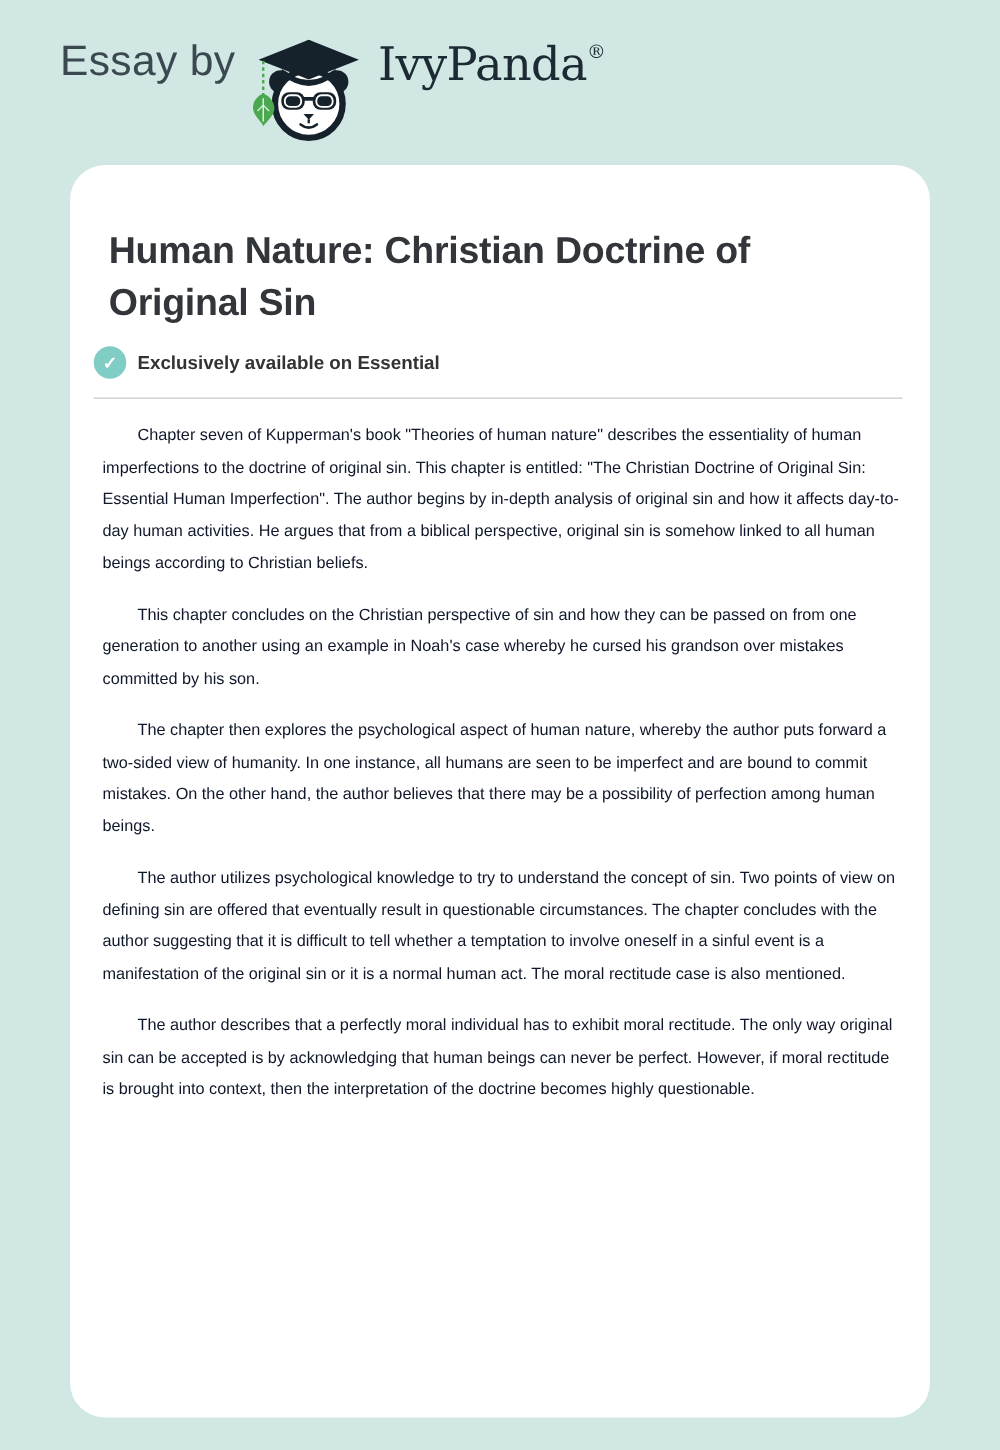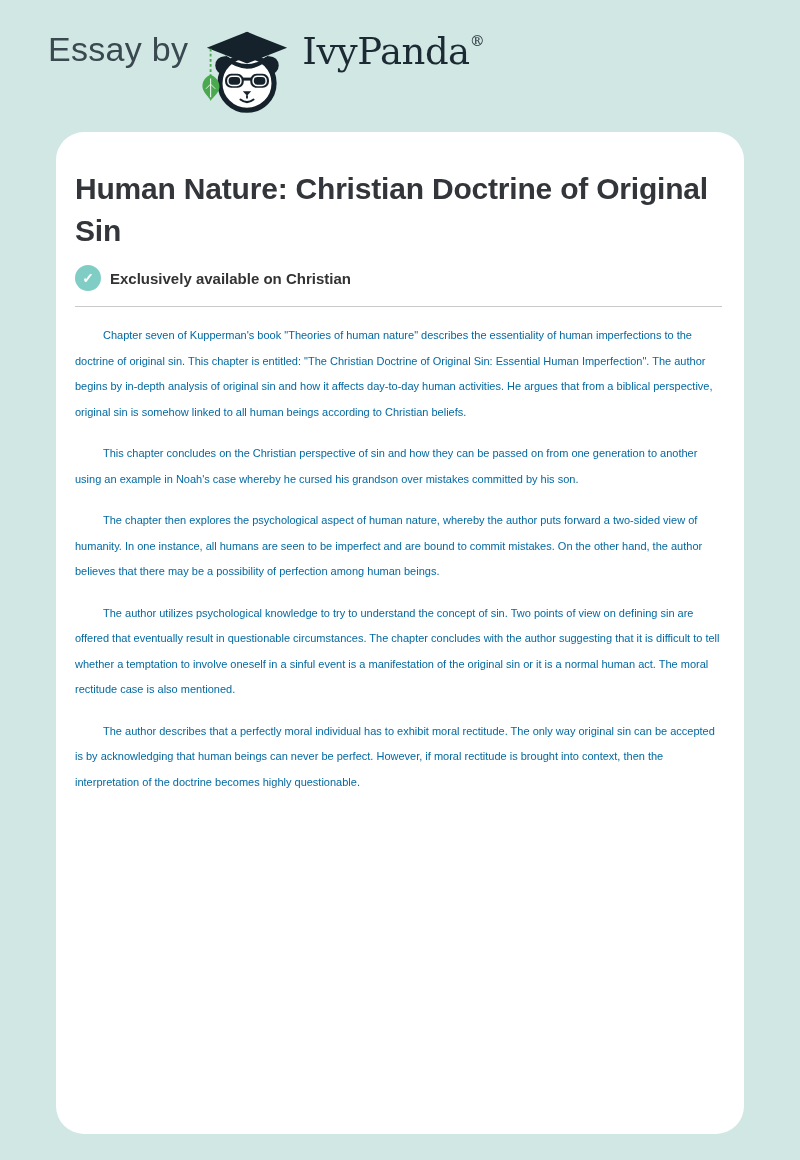--- a/index.html
+++ b/index.html
@@ -50,21 +50,21 @@
   
   .card {
     width: 688px;
     height: 1002px;
     margin: 17px auto 0 auto;
     background: #ffffff;
     border-radius: 28px;
     padding: 36px 22px 0 19px;
   }
   .card h1 {
-    margin: 0;
+    margin: 12px;
     font-size: 30px;
     line-height: 42px;
     font-weight: bold;
     color: #323539;
     letter-spacing: -0.2px;
   }
   .badge-row {
     display: flex;
     align-items: center;
     margin-top: 13px;
@@ -88,23 +88,24 @@
     font-size: 15px;
     font-weight: bold;
     color: #333333;
   }
   .divider {
     border: none;
     border-top: 1px solid #c9c9c9;
     margin: 15px 0 0 0;
   }
   .essay-body {
-    font-size: 11px;
+    font-size: 13px;
     line-height: 25.5px;
-    color: #0369a1;
+    color: #0f172a;
+    margin-left: 7px;
   }
   .essay-body p {
     margin: 16px 0;
     text-indent: 28px;
   }
 </style>
 </head>
 <body>
 
 <div class="page">
@@ -143,21 +144,21 @@
     </span>
 
     <span class="brand-wrap"><span>IvyPanda</span><sup>®</sup></span>
   </header>
 
   <main class="card">
     <h1>Human Nature: Christian Doctrine of Original Sin</h1>
 
     <div class="badge-row">
       <span class="check-circle">✓</span>
-      <span class="badge-text">Exclusively available on Christian</span>
+      <span class="badge-text">Exclusively available on Essential</span>
     </div>
 
     <hr class="divider">
 
     <div class="essay-body">
       <p>Chapter seven of Kupperman's book "Theories of human nature" describes the essentiality of human imperfections to the doctrine of original sin. This chapter is entitled: "The Christian Doctrine of Original Sin: Essential Human Imperfection". The author begins by in-depth analysis of original sin and how it affects day-to-day human activities. He argues that from a biblical perspective, original sin is somehow linked to all human beings according to Christian beliefs.</p>
       <p>This chapter concludes on the Christian perspective of sin and how they can be passed on from one generation to another using an example in Noah's case whereby he cursed his grandson over mistakes committed by his son.</p>
       <p>The chapter then explores the psychological aspect of human nature, whereby the author puts forward a two-sided view of humanity. In one instance, all humans are seen to be imperfect and are bound to commit mistakes. On the other hand, the author believes that there may be a possibility of perfection among human beings.</p>
       <p>The author utilizes psychological knowledge to try to understand the concept of sin. Two points of view on defining sin are offered that eventually result in questionable circumstances. The chapter concludes with the author suggesting that it is difficult to tell whether a temptation to involve oneself in a sinful event is a manifestation of the original sin or it is a normal human act. The moral rectitude case is also mentioned.</p>
       <p>The author describes that a perfectly moral individual has to exhibit moral rectitude. The only way original sin can be accepted is by acknowledging that human beings can never be perfect. However, if moral rectitude is brought into context, then the interpretation of the doctrine becomes highly questionable.</p>

